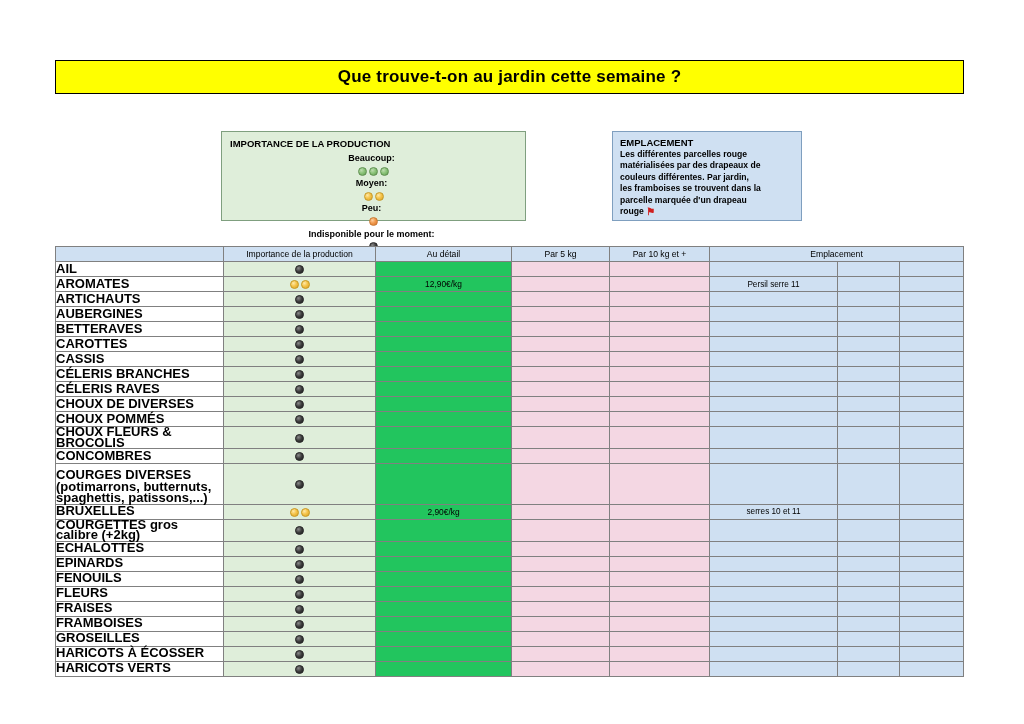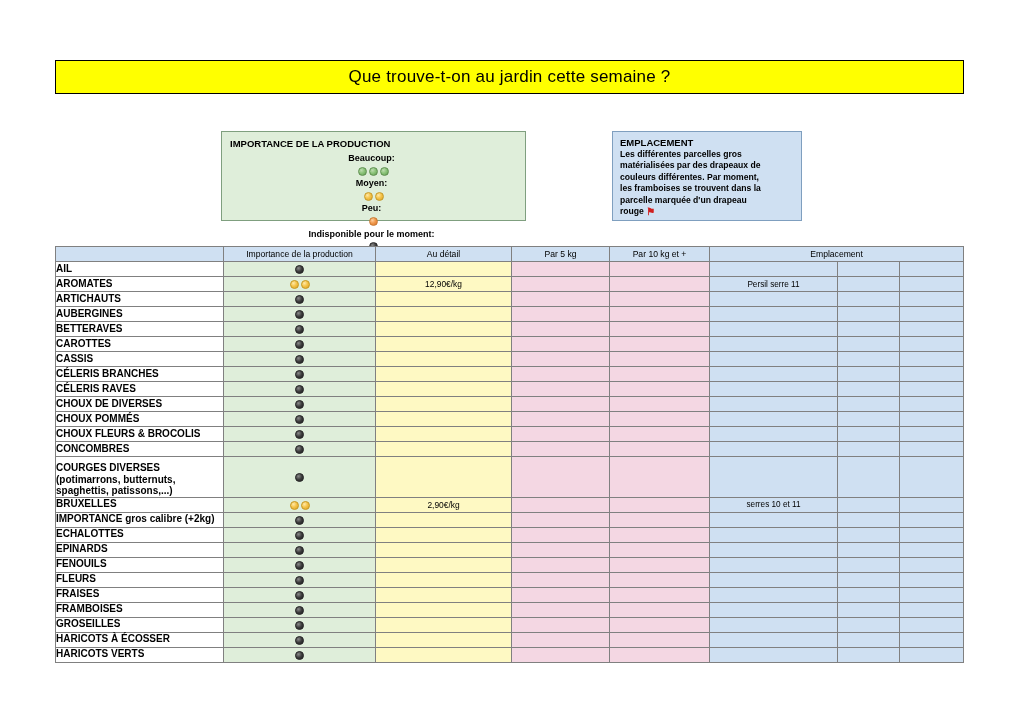--- a/index.html
+++ b/index.html
@@ -28,21 +28,21 @@
     width: 907px;
     height: 32px;
     background: #ffff00;
     border: 1px solid #000000;
     display: flex;
     align-items: center;
     justify-content: center;
   }
   .title-banner .title-text {
     font-size: 17px;
-    font-weight: normal;
+    font-weight: bold;
     letter-spacing: 0.2px;
   }
 
   
   .legend-prod {
     position: absolute;
     left: 221px;
     top: 131px;
     width: 305px;
     height: 90px;
@@ -166,32 +166,32 @@
   .col-detail { width: 136px; }
   .col-5kg    { width: 98px; }
   .col-10kg   { width: 100px; }
   .col-emp1   { width: 128px; }
   .col-emp2   { width: 62px; }
   .col-emp3   { width: 64px; }
 
   td.name {
     background: #ffffff;
     font-weight: bold;
-    font-size: 10px;
+    font-size: 13px;
     padding-left: 4px;
     text-align: left;
     line-height: 10.5px;
   }
   td.imp {
     background: #dfeeda;
     text-align: center;
     vertical-align: middle;
   }
   td.detail {
-    background: #fef9c3;
+    background: #22c55e;
     text-align: center;
     font-size: 8.4px;
   }
   td.kg5, td.kg10 {
     background: #f4d7e3;
     text-align: center;
     font-size: 8.4px;
   }
   td.emp {
     background: #cfe0f2;
@@ -232,23 +232,23 @@
         <div class="legend-row">
           <span class="lbl">Saison terminée:</span>
           <span><span class="cross">✖</span></span>
         </div>
       </div>
   </div>
 
   <div class="legend-loc">
     <div class="legend-title">EMPLACEMENT</div>
     <div class="legend-body" id="legend-loc-body">
-        <div>Les différentes parcelles gros</div>
+        <div>Les différentes parcelles rouge</div>
         <div>matérialisées par des drapeaux de</div>
-        <div>couleurs différentes. Par moment,</div>
+        <div>couleurs différentes. Par jardin,</div>
         <div>les framboises se trouvent dans la</div>
         <div>parcelle marquée d'un drapeau</div>
         <div>rouge <span class="flag">⚑</span></div>
       </div>
   </div>
 
   <div class="table-wrap">
     <table class="grid">
       <colgroup>
         <col class="col-name">
@@ -415,21 +415,21 @@
             <td class="name">BRUXELLES</td>
             <td class="imp"><span class="dot dot-yellow"></span><span class="dot dot-yellow"></span></td>
             <td class="detail">2,90€/kg</td>
             <td class="kg5"></td>
             <td class="kg10"></td>
             <td class="emp">serres 10 et 11</td>
             <td class="emp"></td>
             <td class="emp"></td>
           </tr>
           <tr>
-            <td class="name">IMPORTANCE gros calibre (+2kg)</td>
+            <td class="name">COURGETTES gros calibre (+2kg)</td>
             <td class="imp"><span class="dot dot-black"></span></td>
             <td class="detail"></td>
             <td class="kg5"></td>
             <td class="kg10"></td>
             <td class="emp"></td>
             <td class="emp"></td>
             <td class="emp"></td>
           </tr>
           <tr>
             <td class="name">ECHALOTTES</td>

